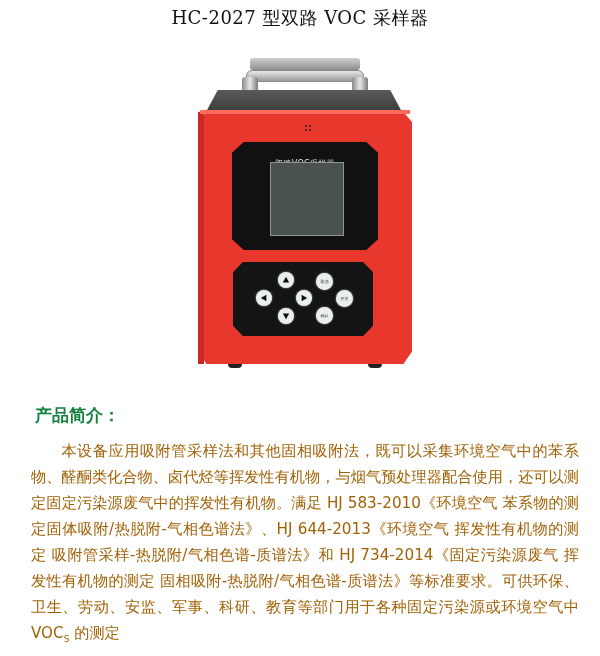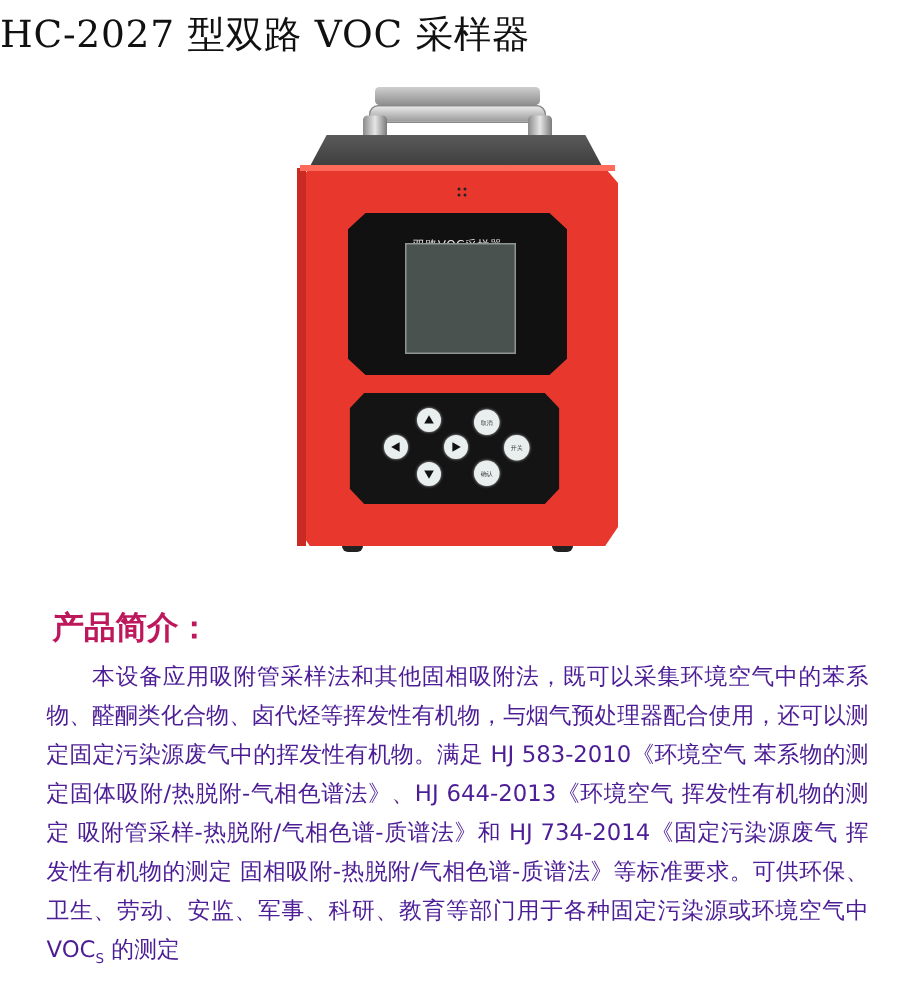--- a/index.html
+++ b/index.html
@@ -1,22 +1,22 @@
 <!DOCTYPE html>
 <html><head>
 <meta charset="utf-8">
 <style>
   * { margin:0; padding:0; box-sizing:border-box; }
   html, body { width:600px; height:656px; background:#ffffff; overflow:hidden; }
   body { position:relative; font-family:"DejaVu Sans","Liberation Sans",sans-serif; color:#111; }
 
   .title {
-    position:absolute; left:0; top:6px; width:600px; text-align:left;
+    position:absolute; left:0; top:6px; width:600px; text-align:center;
     font-family:"DejaVu Serif","Liberation Serif",serif;
-    font-size:25px; letter-spacing:0.5px; color:#111; font-weight:normal;
+    font-size:18px; letter-spacing:0.5px; color:#111; font-weight:normal;
   }
 
   
   .device { position:absolute; left:188px; top:50px; width:234px; height:330px; }
   .handle-base {
     position:absolute; left:62px; top:8px; width:110px; height:12px;
     background:linear-gradient(#cfcfcf,#8e8e8e); border-radius:3px;
   }
   .handle-bar {
     position:absolute; left:58px; top:20px; width:118px; height:12px;
@@ -61,26 +61,26 @@
   .key {
     position:absolute; width:16px; height:16px; border-radius:50%;
     background:#e9efee; box-shadow:0 0 2px #bbb;
     display:flex; align-items:center; justify-content:center;
   }
   .key svg { width:8px; height:8px; }
   .key.txt { font-size:4px; color:#333; width:17px; height:17px; }
   .foot { position:absolute; top:314px; width:14px; height:4px; background:#222; border-radius:0 0 4px 4px; }
 
   .heading {
-    position:absolute; left:35px; top:404px; font-size:21px; font-weight:bold; color:#be185d;
+    position:absolute; left:35px; top:404px; font-size:17px; font-weight:bold; color:#15803d;
     font-family:"DejaVu Sans","Liberation Sans",sans-serif;
   }
   .para {
     position:absolute; left:31px; top:438px; width:548px;
-    font-size:15.2px; line-height:26px; color:#4c1d95;
+    font-size:15.2px; line-height:26px; color:#a16207;
     text-align:justify; text-indent:2em;
     font-family:"DejaVu Sans","Liberation Sans",sans-serif;
   }
   .para sub { font-size:9px; }
 </style>
 </head>
 <body>
 
 <div class="title">HC-2027 型双路 VOC 采样器</div>
 

